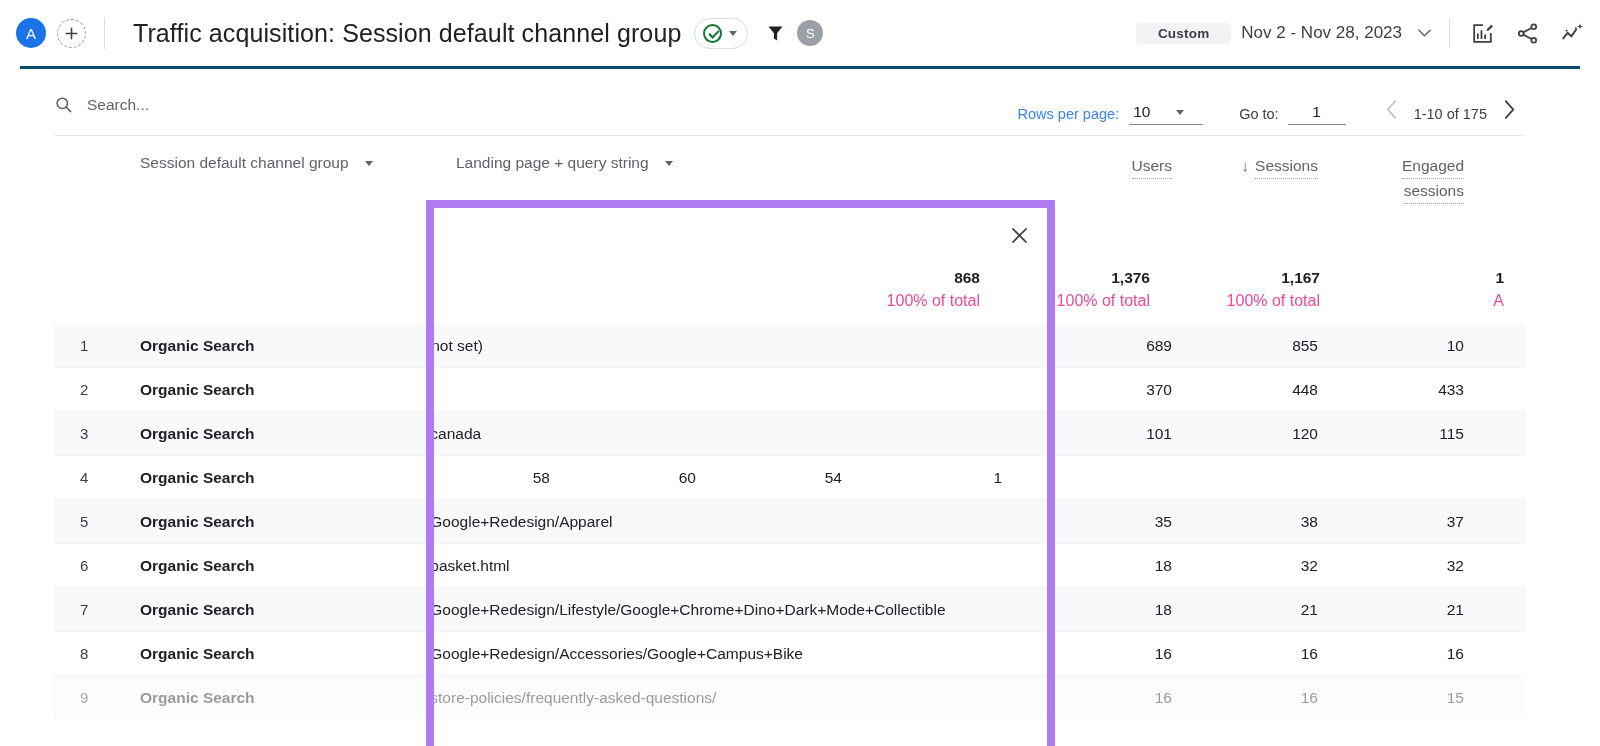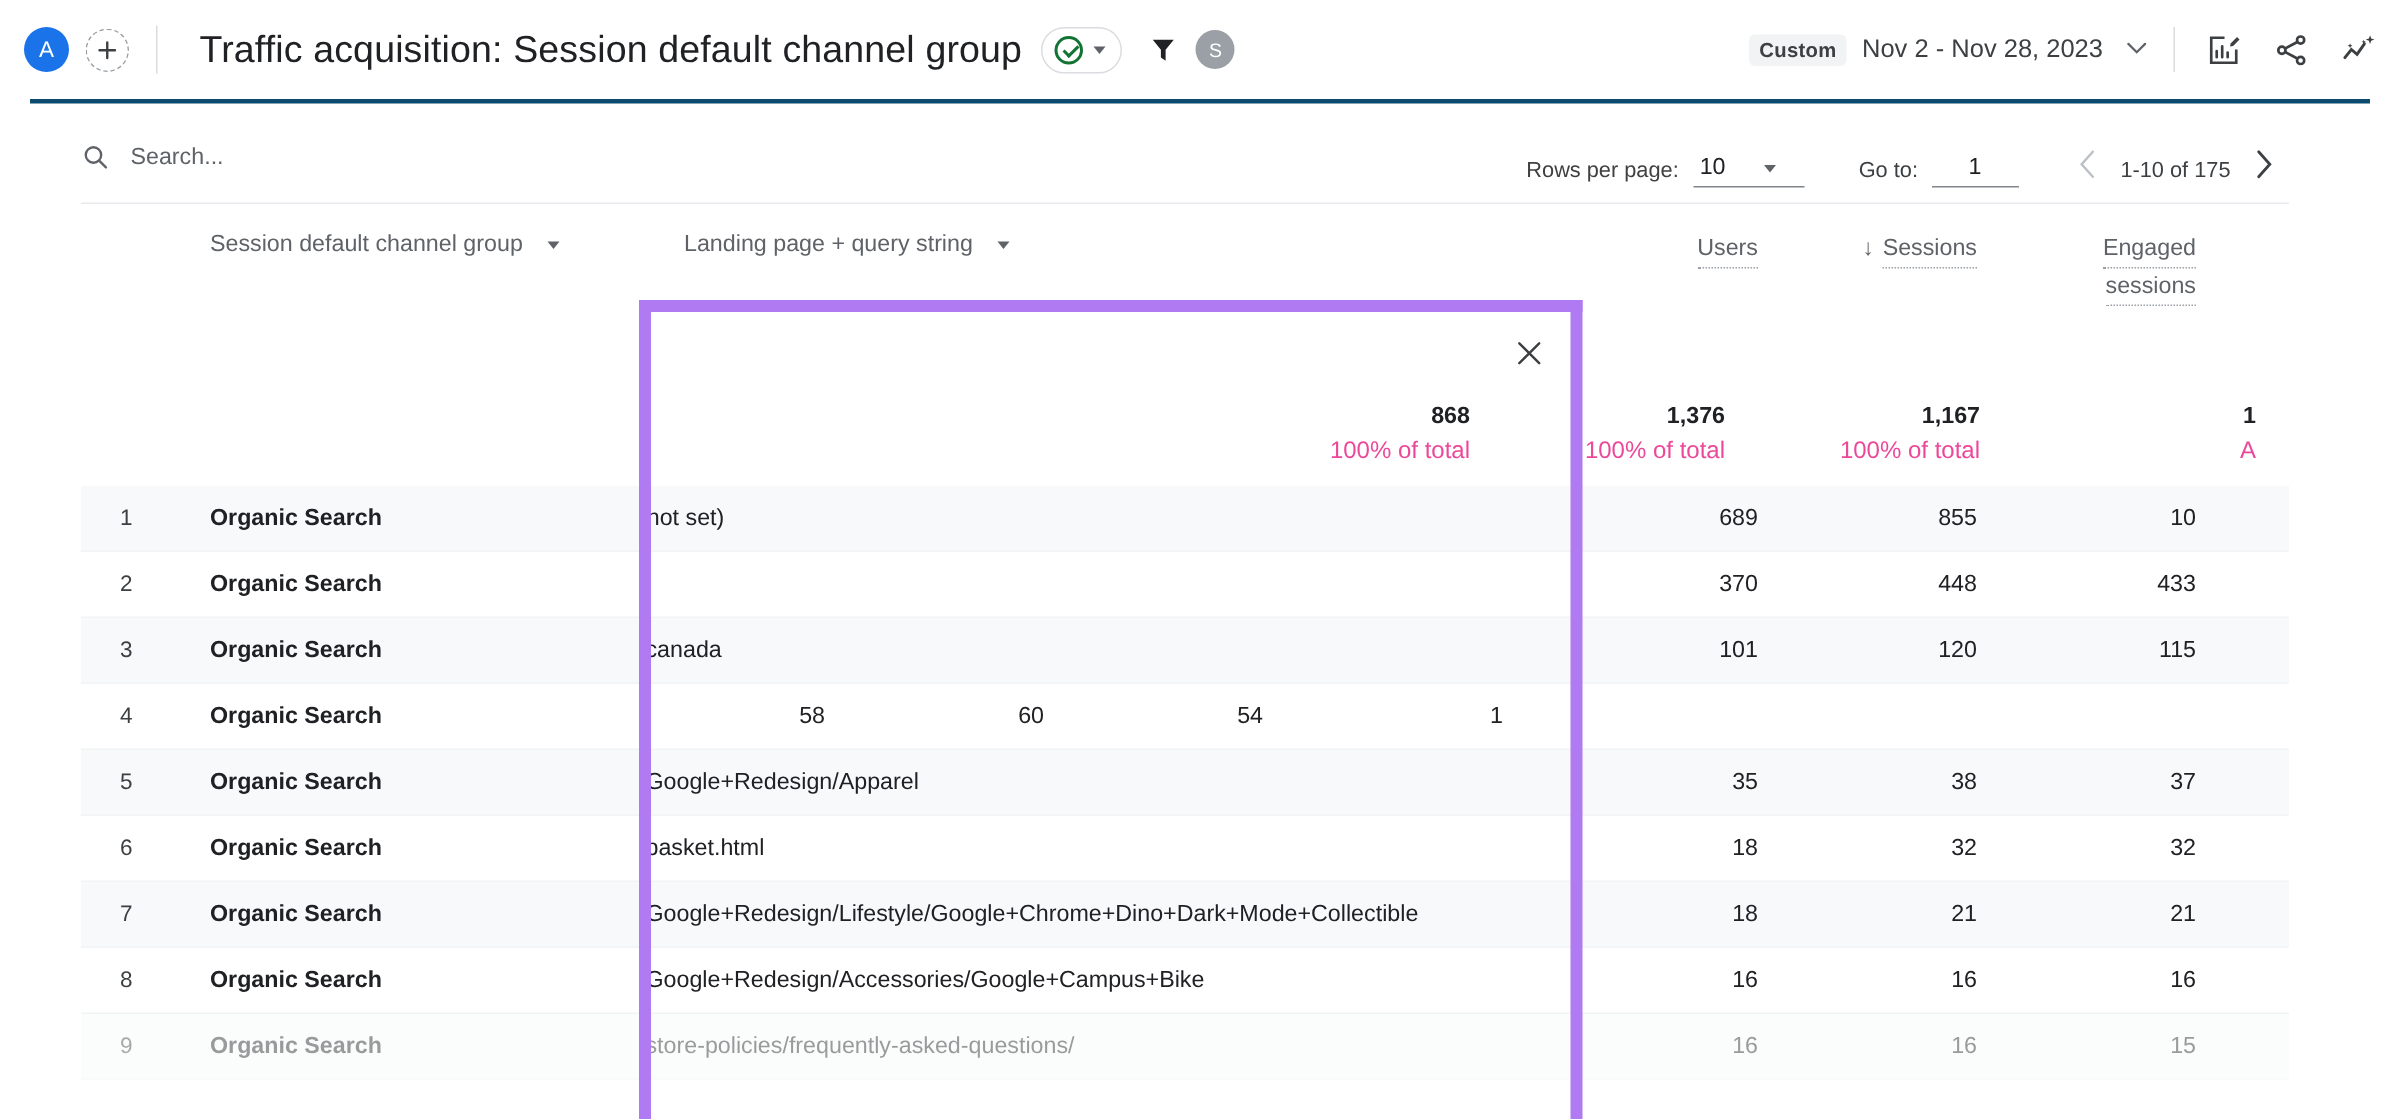--- a/index.html
+++ b/index.html
@@ -67,21 +67,21 @@
     margin-left: 11px; flex: 0 0 auto;
   }
 
   .appbar-right {
     position: absolute; right: 14px; top: 0; height: 66px;
     display: flex; align-items: center;
   }
   .custom-chip {
     background: #f1f3f4; color: #3c4043;
     font-size: 13.5px; font-weight: 600;
-    padding: 3px 7px; border-radius: 4px; letter-spacing: .2px;
+    padding: 3px 22px; border-radius: 4px; letter-spacing: .2px;
   }
   .date-range { font-size: 17px; color: #3c4043; margin-left: 10px; white-space: nowrap; }
   .date-caret { margin-left: 16px; }
   .vsep2 { width: 1px; height: 30px; background: #dadce0; margin-left: 18px; }
   .bar-icon { margin-left: 20px; display: flex; align-items: center; cursor: pointer; }
 
   
   .content {
     position: absolute; left: 20px; top: 66px;
     width: 1560px; height: 680px;
@@ -95,21 +95,21 @@
     position: absolute; left: 0; top: 22px;
     width: 1560px; height: 44px;
   }
   .search-box {
     position: absolute; left: 34px; top: 4px;
     display: flex; align-items: center; gap: 14px;
   }
   .search-placeholder { font-size: 15.5px; color: #5f6368; }
 
   .pager { position: absolute; right: 55px; top: 2px; display: flex; align-items: flex-end; gap: 0; }
-  .pg-label { font-size: 14.5px; color: #404040; padding-bottom: 3px; margin-left: 16px; }
+  .pg-label { font-size: 14.5px; color: #3b82f6; padding-bottom: 3px; margin-left: 16px; }
   .rows-select {
     display: flex; align-items: center; gap: 26px;
     border-bottom: 1px solid #80868b; margin-left: 10px;
     padding: 0 4px 3px 4px; min-width: 74px;
   }
   .rows-val { font-size: 15.5px; color: #202124; }
   .goto-label { font-size: 14.5px; color: #3c4043; padding-bottom: 3px; margin-left: 36px; }
   .goto-input {
     border-bottom: 1px solid #80868b; margin-left: 9px;
     width: 58px; text-align: center; padding-bottom: 3px;

